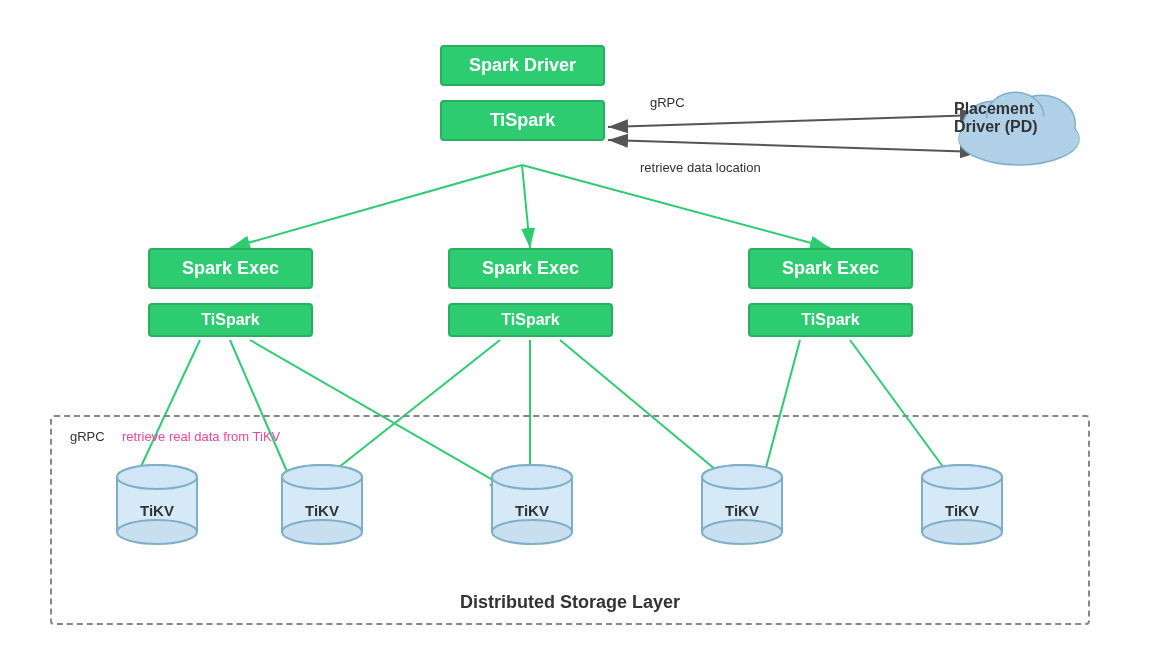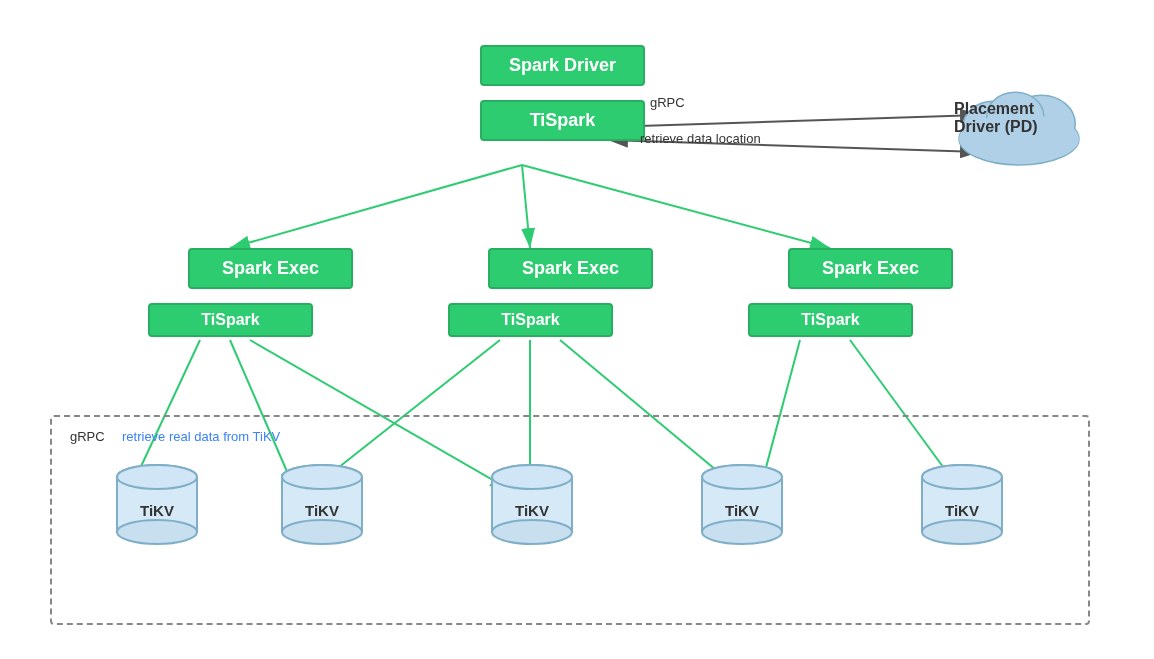--- a/index.html
+++ b/index.html
@@ -21,21 +21,20 @@
       text-align: center;
       border-radius: 4px;
     }
     .green-box {
       background-color: #2ecc71;
       border: 2px solid #27ae60;
       color: white;
       font-size: 18px;
       font-weight: bold;
       padding: 8px 16px;
-      margin-left: 40px;
     }
     .green-box-small {
       background-color: #2ecc71;
       border: 2px solid #27ae60;
       color: white;
       font-size: 16px;
       font-weight: bold;
       padding: 6px 12px;
     }
     .spark-driver {
@@ -165,21 +164,21 @@
     <span>Spark Driver</span>
   </div>
 
   <div class="node-box green-box tispark-main">
     <span>TiSpark</span>
   </div>
 
   <div class="arrow-label" style="left: 650px; top: 95px;">
     <span>gRPC</span>
   </div>
-  <div class="arrow-label" style="left: 640px; top: 131px;">
+  <div class="arrow-label" style="left: 640px; top: 160px;">
     <span>retrieve data location</span>
   </div>
 
   <div class="cloud">
     <svg viewBox="0 0 200 130" xmlns="http://www.w3.org/2000/svg">
       <ellipse cx="100" cy="90" rx="80" ry="35" fill="#b0d0e8" stroke="#7fafc8" stroke-width="2"></ellipse>
       <ellipse cx="65" cy="75" rx="40" ry="35" fill="#b0d0e8" stroke="#7fafc8" stroke-width="2"></ellipse>
       <ellipse cx="130" cy="70" rx="45" ry="38" fill="#b0d0e8" stroke="#7fafc8" stroke-width="2"></ellipse>
       <ellipse cx="95" cy="60" rx="38" ry="32" fill="#b0d0e8" stroke="#7fafc8" stroke-width="2"></ellipse>
       <ellipse cx="100" cy="90" rx="80" ry="33" fill="#b0d0e8"></ellipse>
@@ -208,21 +207,21 @@
   </div>
   <div class="node-box green-box-small tispark-exec3">
     <span>TiSpark</span>
   </div>
 
   <div class="storage-box">
 
     <div style="position:absolute; top:12px; left:18px; font-size:13px; color:#333;">
       <span>gRPC</span>
     </div>
-    <div style="position:absolute; top:12px; left:70px; font-size:13px; color:#3b82f6;">
+    <div style="position:absolute; top:12px; left:70px; font-size:13px; color:#ec4899;">
       <span>retrieve real data from TiKV</span>
     </div>
 
     <div style="position:absolute; left:55px; top:40px;">
       <svg width="100" height="100" viewBox="0 0 100 100">
         <ellipse cx="50" cy="20" rx="40" ry="12" fill="#c8dff0" stroke="#7fafc8" stroke-width="2"></ellipse>
         <rect x="10" y="20" width="80" height="55" fill="#d6e9f7" stroke="#7fafc8" stroke-width="2"></rect>
         <ellipse cx="50" cy="75" rx="40" ry="12" fill="#c8dff0" stroke="#7fafc8" stroke-width="2"></ellipse>
         <ellipse cx="50" cy="20" rx="40" ry="12" fill="#d0e5f5" stroke="#7fafc8" stroke-width="2"></ellipse>
       </svg>
@@ -262,15 +261,18 @@
     <div style="position:absolute; left:860px; top:40px;">
       <svg width="100" height="100" viewBox="0 0 100 100">
         <ellipse cx="50" cy="20" rx="40" ry="12" fill="#c8dff0" stroke="#7fafc8" stroke-width="2"></ellipse>
         <rect x="10" y="20" width="80" height="55" fill="#d6e9f7" stroke="#7fafc8" stroke-width="2"></rect>
         <ellipse cx="50" cy="75" rx="40" ry="12" fill="#c8dff0" stroke="#7fafc8" stroke-width="2"></ellipse>
         <ellipse cx="50" cy="20" rx="40" ry="12" fill="#d0e5f5" stroke="#7fafc8" stroke-width="2"></ellipse>
       </svg>
       <div style="position:absolute;top:45px;left:50%;transform:translateX(-50%);font-size:15px;font-weight:bold;color:#333;white-space:nowrap;">TiKV</div>
     </div>
 
+    <div class="storage-label">
+      <span>Distributed Storage Layer</span>
+    </div>
   </div>
 
 </div>
 
 </body></html>

